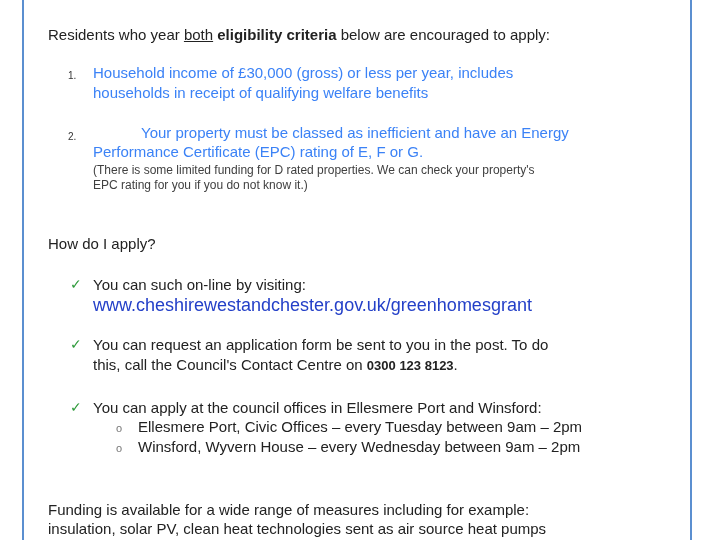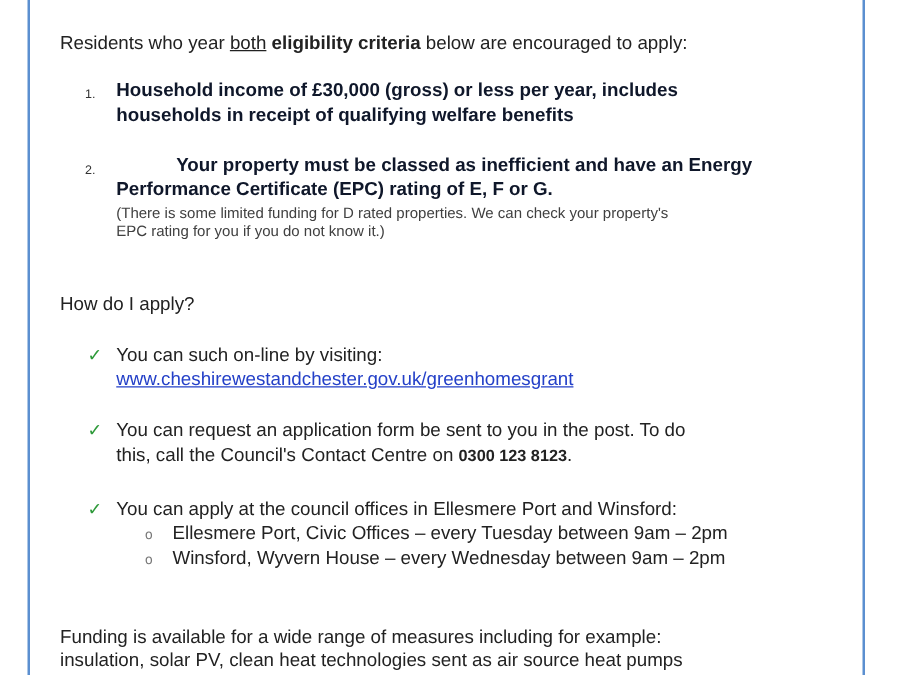--- a/index.html
+++ b/index.html
@@ -5,24 +5,24 @@
   html, body { margin: 0; padding: 0; background: #ffffff; }
   body { width: 720px; height: 540px; overflow: hidden; position: relative;
          font-family: "Liberation Sans", sans-serif; color: #222; }
   .frame { position: absolute; left: 22px; top: -4px; width: 666px; height: 560px;
            border-left: 2px solid #5b8fd0; border-right: 2px solid #5b8fd0; }
   .t { position: absolute; white-space: nowrap; }
   .p { font-size: 15px; }
   .b { font-weight: bold; }
   .u { text-decoration: underline; }
   .num { font-size: 10px; color: #333; }
-  .crit { font-size: 15px; font-weight: bold; color: #0f172a; }
+  .crit { font-size: 15px; font-weight: normal; color: #3b82f6; }
   .small { font-size: 12px; color: #404040; }
   .check { color: #2e9a3a; font-size: 14px; }
-  .link { color: #2440c8; text-decoration: underline; font-size: 15px; }
+  .link { color: #2440c8; font-size: 18px; }
   .sub-bullet { font-size: 11px; color: #777; }
   .phone { font-weight: bold; font-size: 13px; }
 </style>
 </head>
 <body>
 
 <div class="frame"></div>
 
 <div class="t p" style="left:48px; top:26px;">
   <span>Residents who year </span><span class="u">both</span><span> </span><span class="b">eligibility criteria</span><span> below are encouraged to apply:</span>

